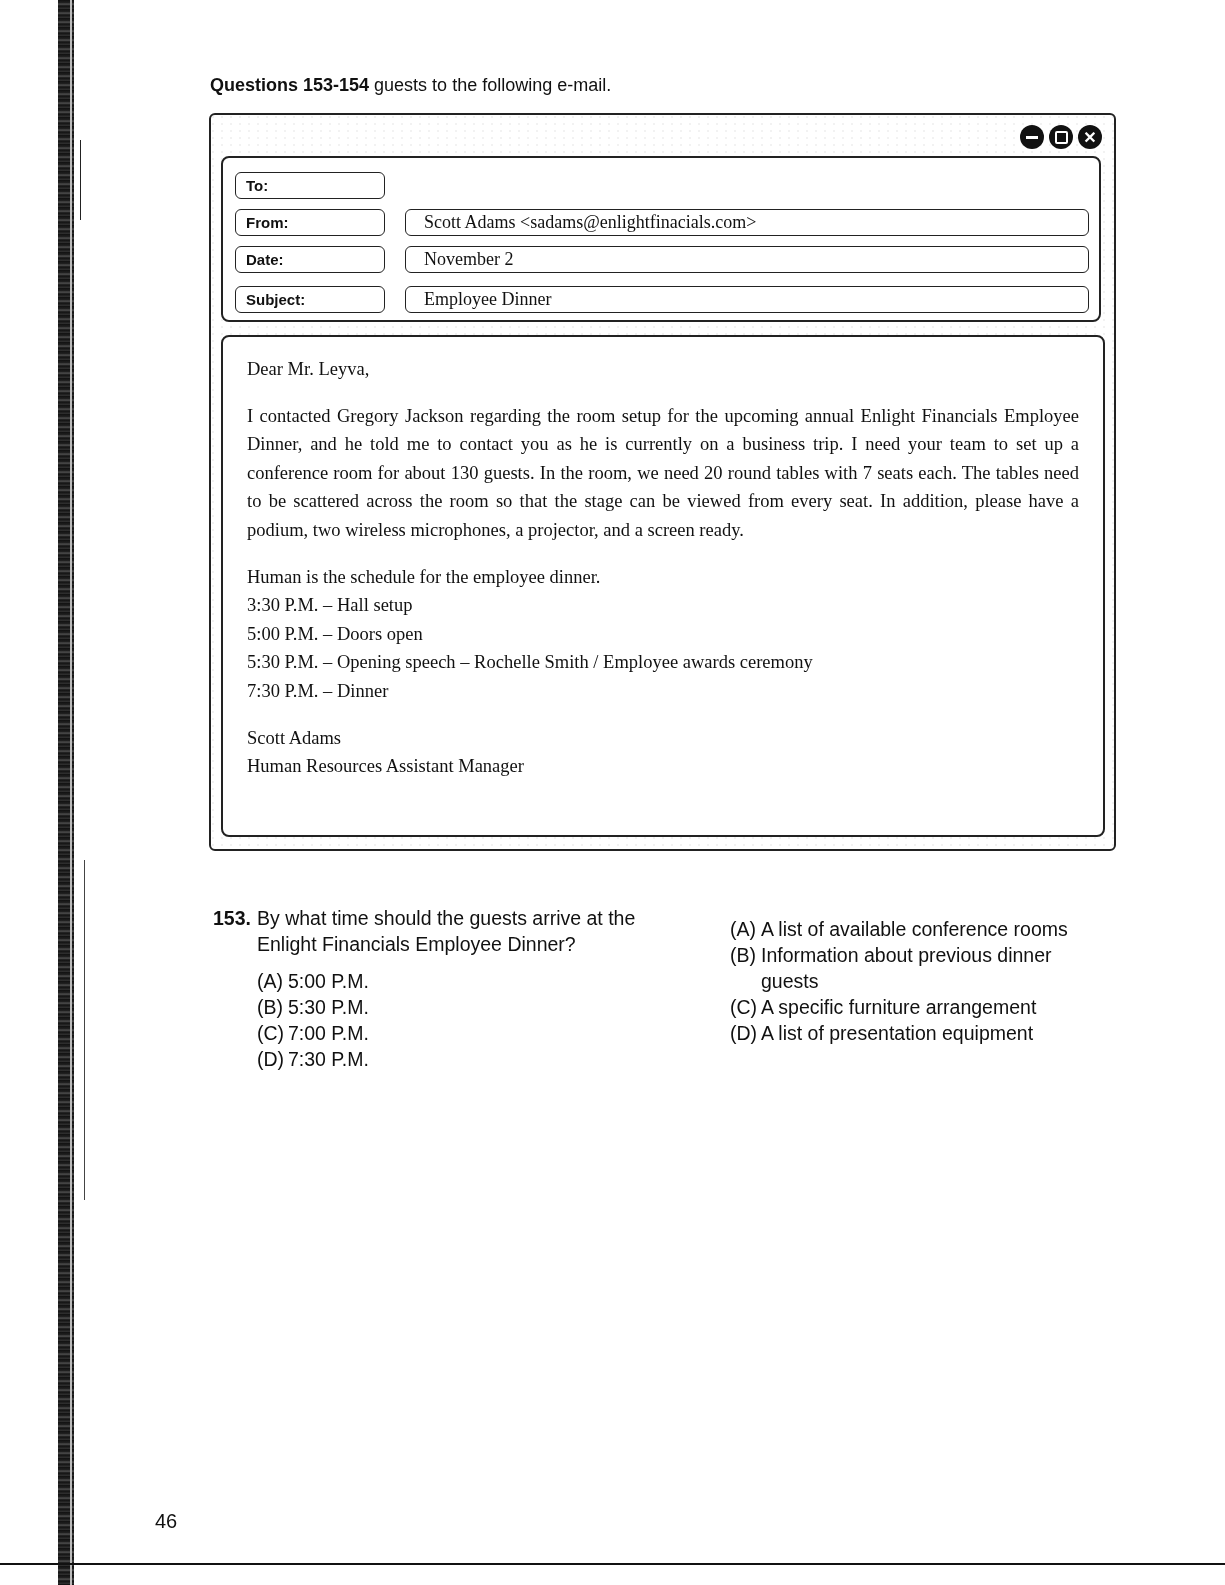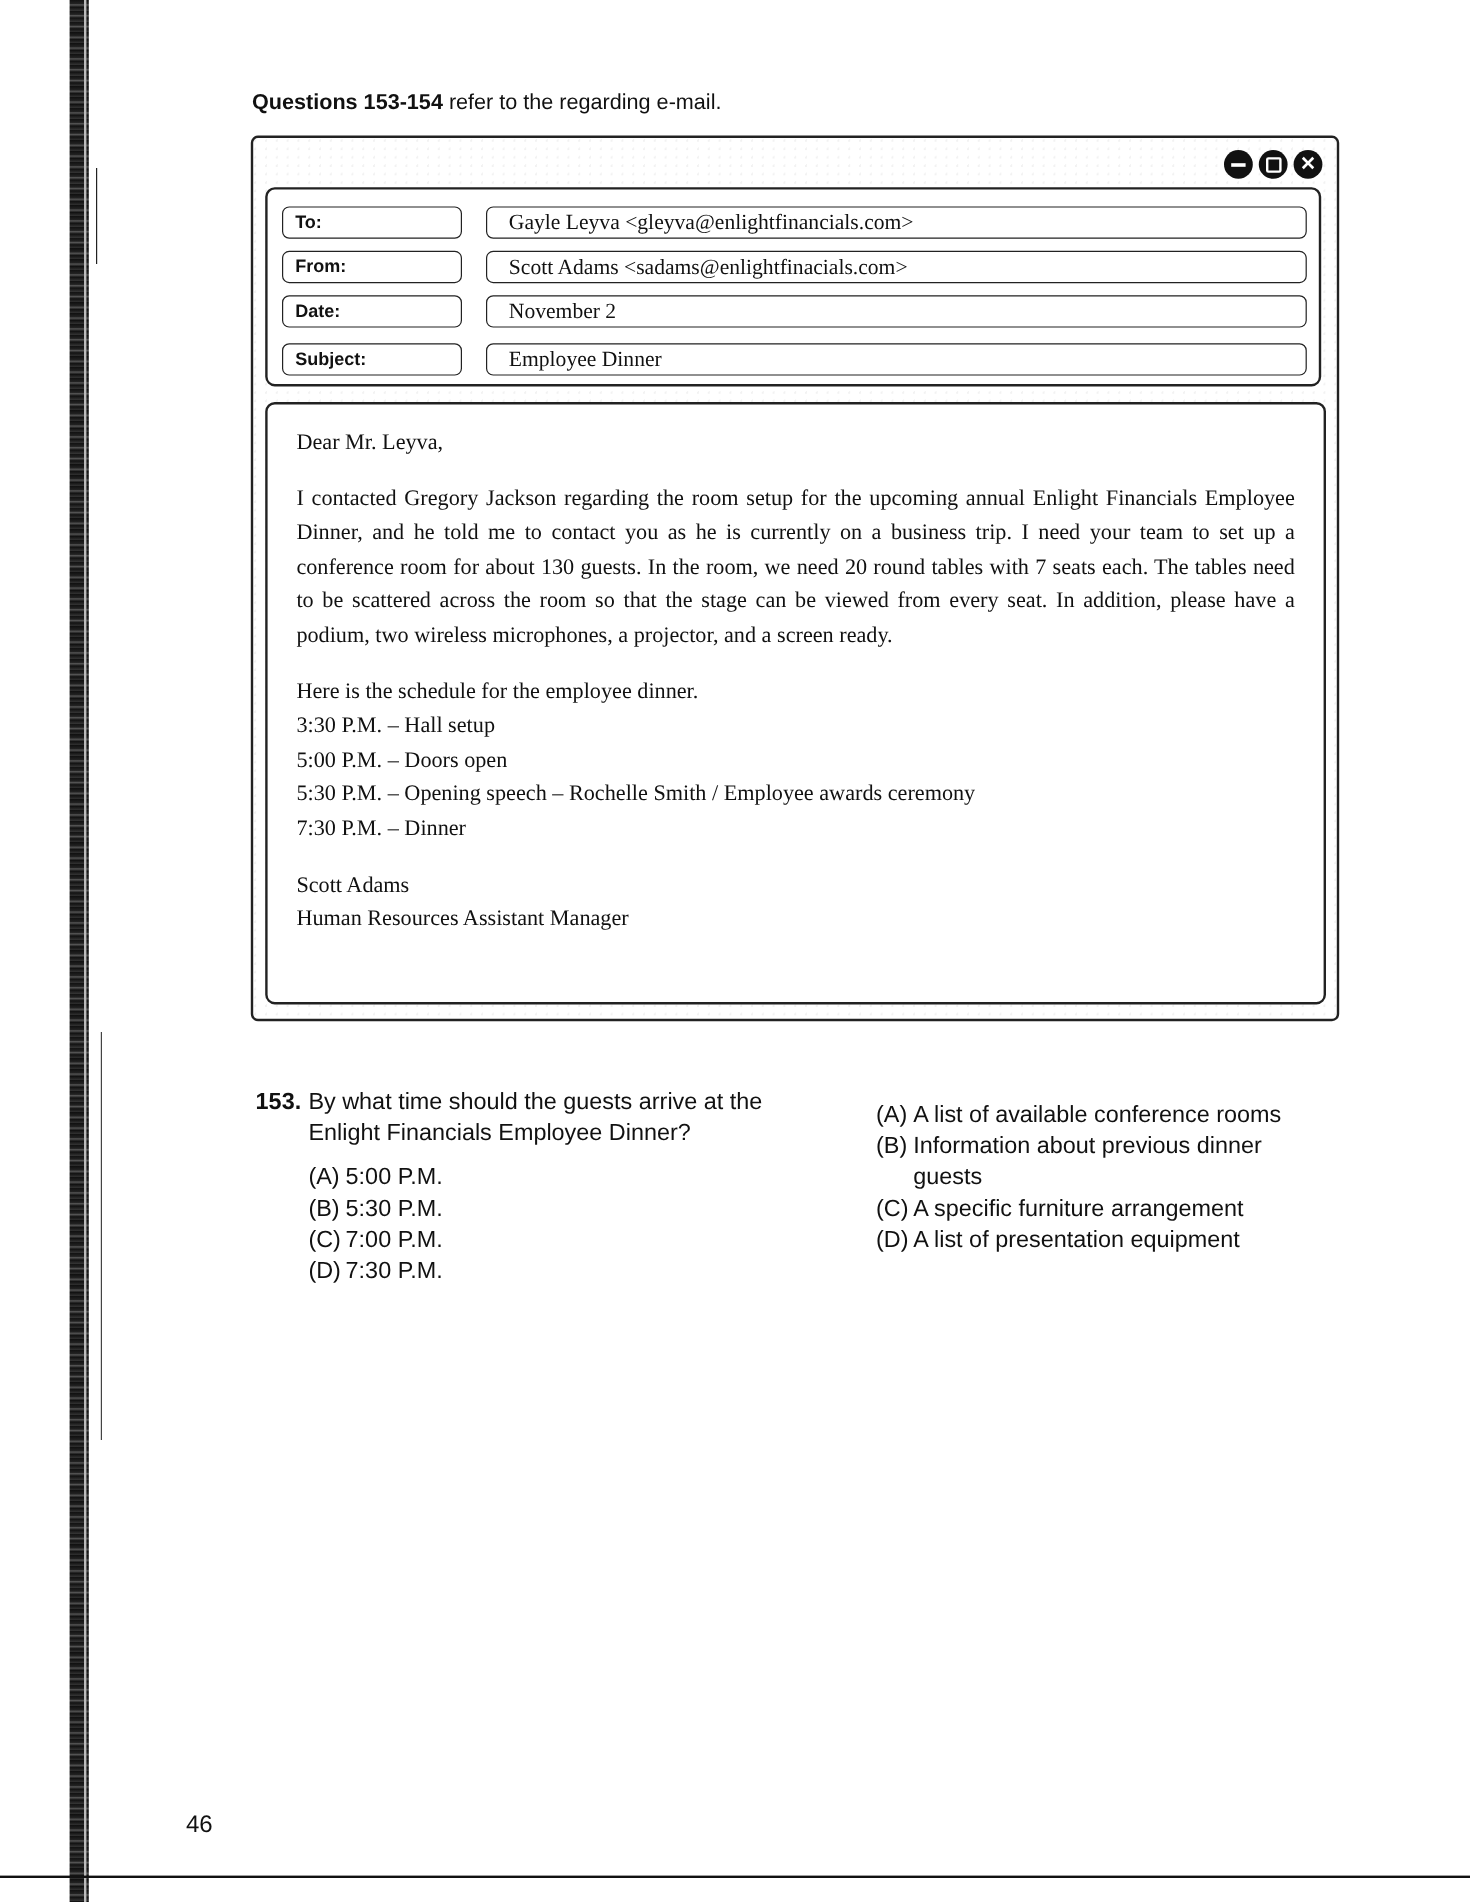--- a/index.html
+++ b/index.html
@@ -51,57 +51,56 @@
 
   .page-number { position: absolute; left: 155px; top: 1510px; font-size: 20px; }
 </style>
 </head>
 <body>
 
 <div class="binding-strip"></div>
 <div class="binding-line"></div>
 <div class="binding-line2"></div>
 
-<div class="intro"><b>Questions 153-154</b><span> refer to the regarding e-mail.</span></div>
+<div class="intro"><b>Questions 153-154</b><span> guests to the following e-mail.</span></div>
 
 <div class="window">
   <div class="win-controls">
     <div class="win-btn">
         <div class="bar"></div>
       </div>
     <div class="win-btn">
         <div class="sq"></div>
       </div>
     <div class="win-btn">✕</div>
   </div>
 
   <div class="header-box">
     <div class="hrow" style="top:14px;">
       <div class="hlabel">To:</div>
-      <div class="hvalue">Gayle Leyva &lt;gleyva@enlightfinancials.com&gt;</div>
     </div>
     <div class="hrow" style="top:51px;">
       <div class="hlabel">From:</div>
       <div class="hvalue">Scott Adams &lt;sadams@enlightfinacials.com&gt;</div>
     </div>
     <div class="hrow" style="top:88px;">
       <div class="hlabel">Date:</div>
       <div class="hvalue">November 2</div>
     </div>
     <div class="hrow" style="top:128px;">
       <div class="hlabel">Subject:</div>
       <div class="hvalue">Employee Dinner</div>
     </div>
   </div>
 
   <div class="body-box">
     <div class="body-text">
       <p class="salutation">Dear Mr. Leyva,</p>
       <p class="para">I contacted Gregory Jackson regarding the room setup for the upcoming annual Enlight Financials Employee Dinner, and he told me to contact you as he is currently on a business trip. I need your team to set up a conference room for about 130 guests. In the room, we need 20 round tables with 7 seats each. The tables need to be scattered across the room so that the stage can be viewed from every seat. In addition, please have a podium, two wireless microphones, a projector, and a screen ready.</p>
-      <p class="schedule-intro">Here is the schedule for the employee dinner.</p>
+      <p class="schedule-intro">Human is the schedule for the employee dinner.</p>
       <p class="sched-item">3:30 P.M. – Hall setup</p>
       <p class="sched-item">5:00 P.M. – Doors open</p>
       <p class="sched-item">5:30 P.M. – Opening speech – Rochelle Smith / Employee awards ceremony</p>
       <p class="sched-item">7:30 P.M. – Dinner</p>
       <p class="signature">Scott Adams</p>
       <p>Human Resources Assistant Manager</p>
     </div>
   </div>
 </div>
 

